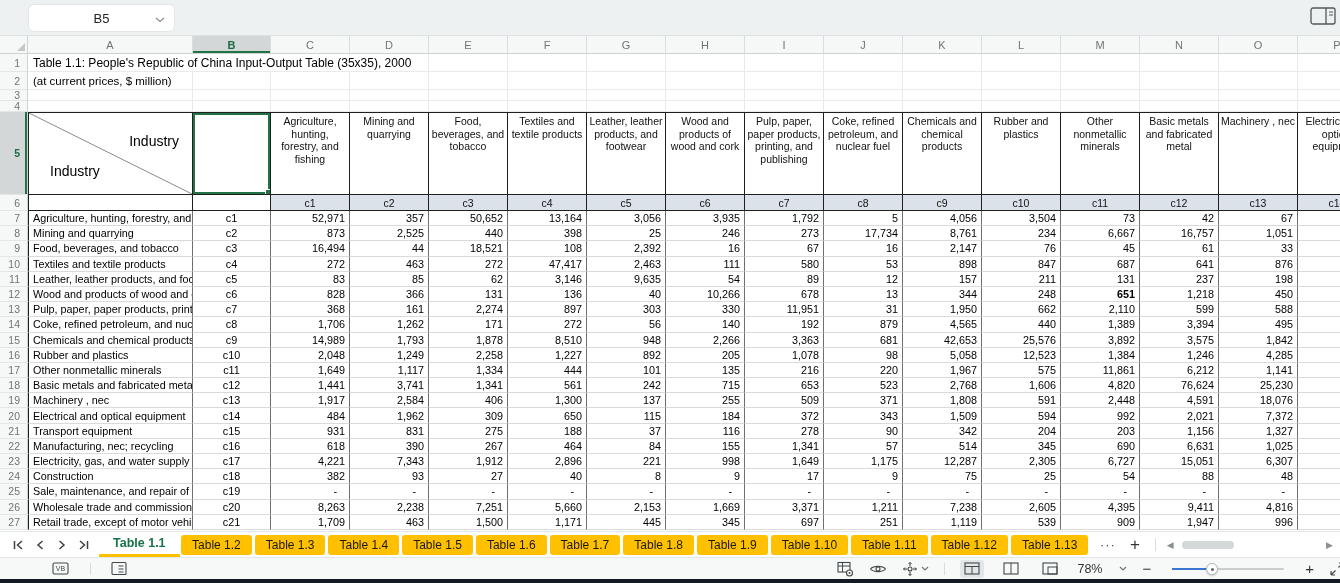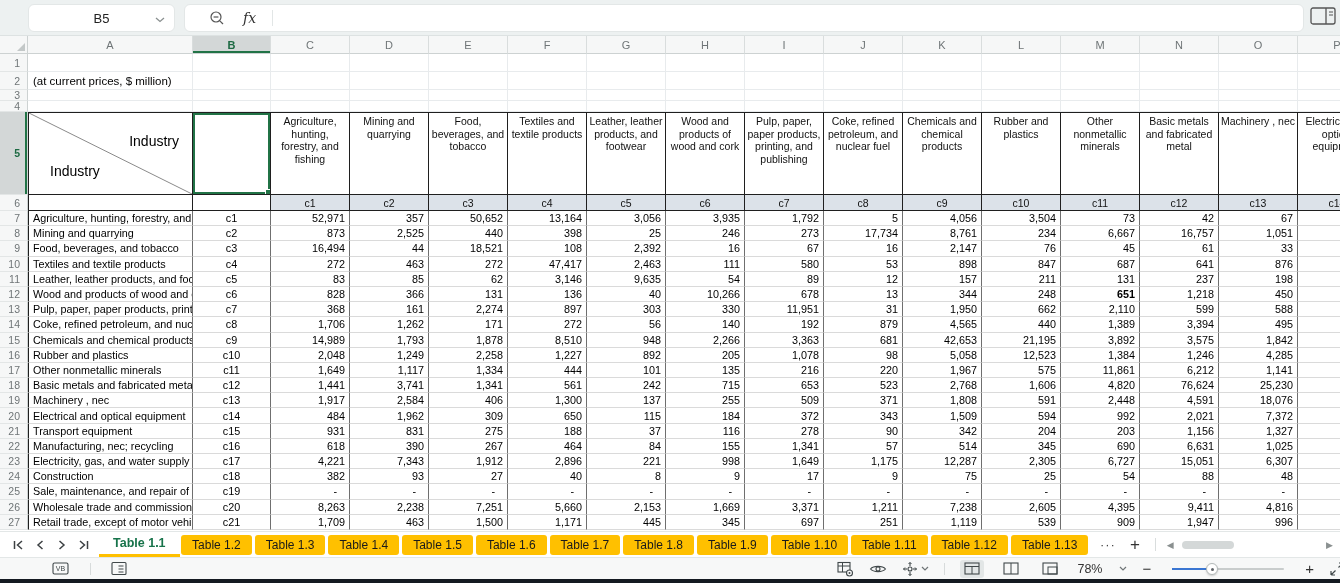--- a/index.html
+++ b/index.html
@@ -91,32 +91,20 @@
 <div class="screen">
 
   <div class="fbar">
     <div class="namebox">
       <span>B5</span>
       <span class="chev">
         <svg width="10" height="6">
             <path d="M1 1l4 3.5L9 1" stroke="#8a9090" stroke-width="1.3" fill="none"></path>
           </svg>
       </span>
-    </div>
-    <div class="fxbox">
-      <span>
-        <svg width="16" height="16">
-            <circle cx="7" cy="7" r="5" stroke="#555" stroke-width="1.2" fill="none"></circle>
-            <line x1="4.6" y1="7" x2="9.4" y2="7" stroke="#555" stroke-width="1.2"></line>
-            <line x1="10.8" y1="10.8" x2="14" y2="14" stroke="#555" stroke-width="1.2"></line>
-          </svg>
-      </span>
-      <span class="fx">fx</span>
-      <span class="fxdiv"></span>
-      <div class="forminput"></div>
     </div>
     <span class="tr-icon">
       <svg width="26" height="20">
           <rect x="1" y="1" width="24" height="16" rx="2" stroke="#555" stroke-width="1.3" fill="none"></rect>
           <line x1="16" y1="1" x2="16" y2="17" stroke="#555" stroke-width="1.3"></line>
           <line x1="19" y1="5" x2="23" y2="5" stroke="#555" stroke-width="1"></line>
           <line x1="19" y1="8" x2="23" y2="8" stroke="#555" stroke-width="1"></line>
         </svg>
     </span>
   </div>
@@ -164,20 +152,21 @@
         <div class="rowh" style="height: 15.2px;">20</div>
         <div class="rowh" style="height: 15.2px;">21</div>
         <div class="rowh" style="height: 15.2px;">22</div>
         <div class="rowh" style="height: 15.2px;">23</div>
         <div class="rowh" style="height: 15.2px;">24</div>
         <div class="rowh" style="height: 15.2px;">25</div>
         <div class="rowh" style="height: 15.2px;">26</div>
         <div class="rowh" style="height: 15.2px;">27</div>
       </div>
     <div id="cellArea">
+      <div class="t-ov ttl">Table 1.1: People's Republic of China Input-Output Table (35x35), 2000</div>
       <div class="t-ov sub">(at current prices, $ million)</div>
     <div class="grow" style="height: 18px;">
           <div class="lc" style="width: 165px;"></div>
           <div class="lc" style="width: 78px;"></div>
           <div class="lc" style="width: 79px;"></div>
           <div class="lc" style="width: 79px;"></div>
           <div class="lc" style="width: 79px;"></div>
           <div class="lc" style="width: 79px;"></div>
           <div class="lc" style="width: 79px;"></div>
           <div class="lc" style="width: 79px;"></div>
@@ -437,21 +426,21 @@
           <div class="dc codec" style="width: 78px;">c9</div>
           <div class="dc num" style="width: 79px;">14,989</div>
           <div class="dc num" style="width: 79px;">1,793</div>
           <div class="dc num" style="width: 79px;">1,878</div>
           <div class="dc num" style="width: 79px;">8,510</div>
           <div class="dc num" style="width: 79px;">948</div>
           <div class="dc num" style="width: 79px;">2,266</div>
           <div class="dc num" style="width: 79px;">3,363</div>
           <div class="dc num" style="width: 79px;">681</div>
           <div class="dc num" style="width: 79px;">42,653</div>
-          <div class="dc num" style="width: 79px;">21,195</div>
+          <div class="dc num" style="width: 79px;">25,576</div>
           <div class="dc num" style="width: 79px;">3,892</div>
           <div class="dc num" style="width: 79px;">3,575</div>
           <div class="dc num" style="width: 79px;">1,842</div>
           <div class="dc num" style="width: 79px;"></div>
         </div>
         <div class="grow tbl data" style="height: 15.2px;">
           <div class="dc lab" style="width: 165px;">Rubber and plastics</div>
           <div class="dc codec" style="width: 78px;">c10</div>
           <div class="dc num" style="width: 79px;">2,048</div>
           <div class="dc num" style="width: 79px;">1,249</div>

